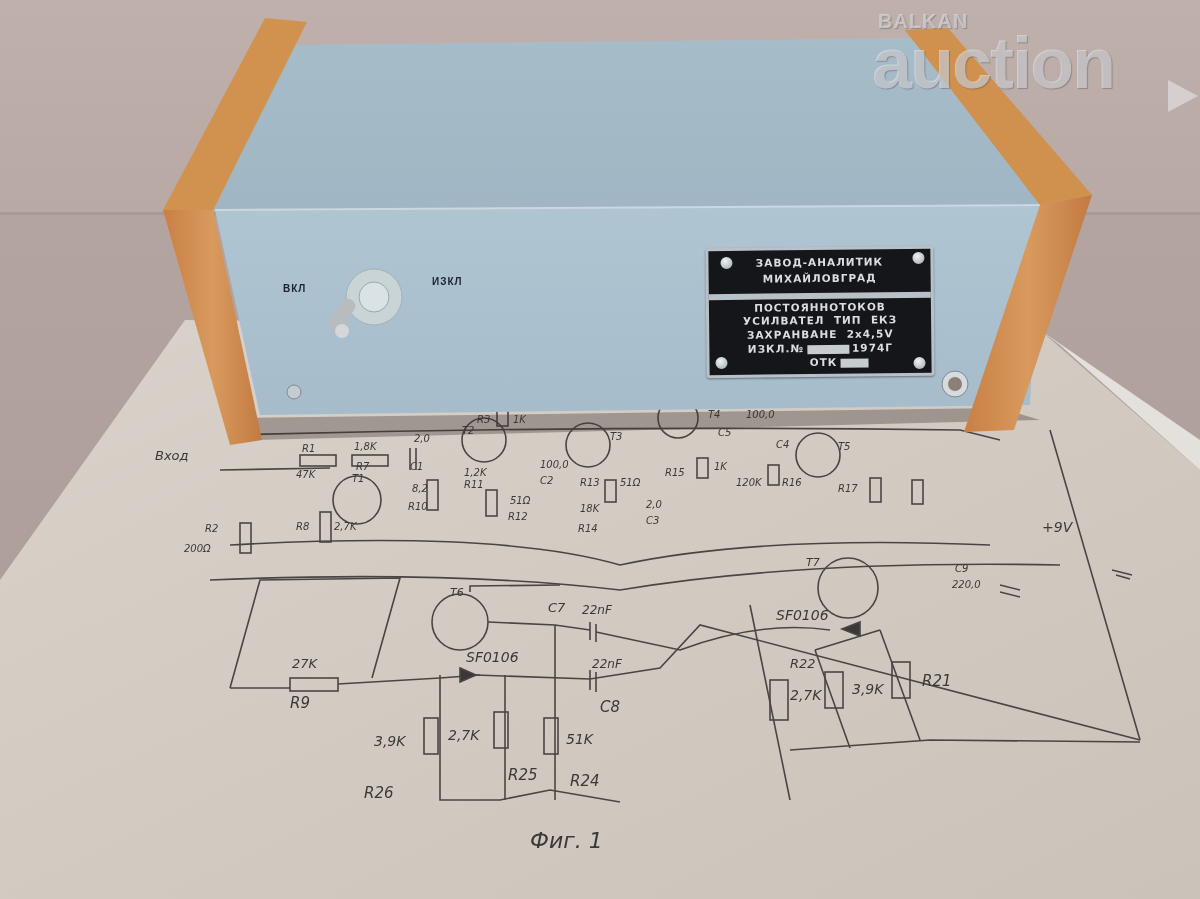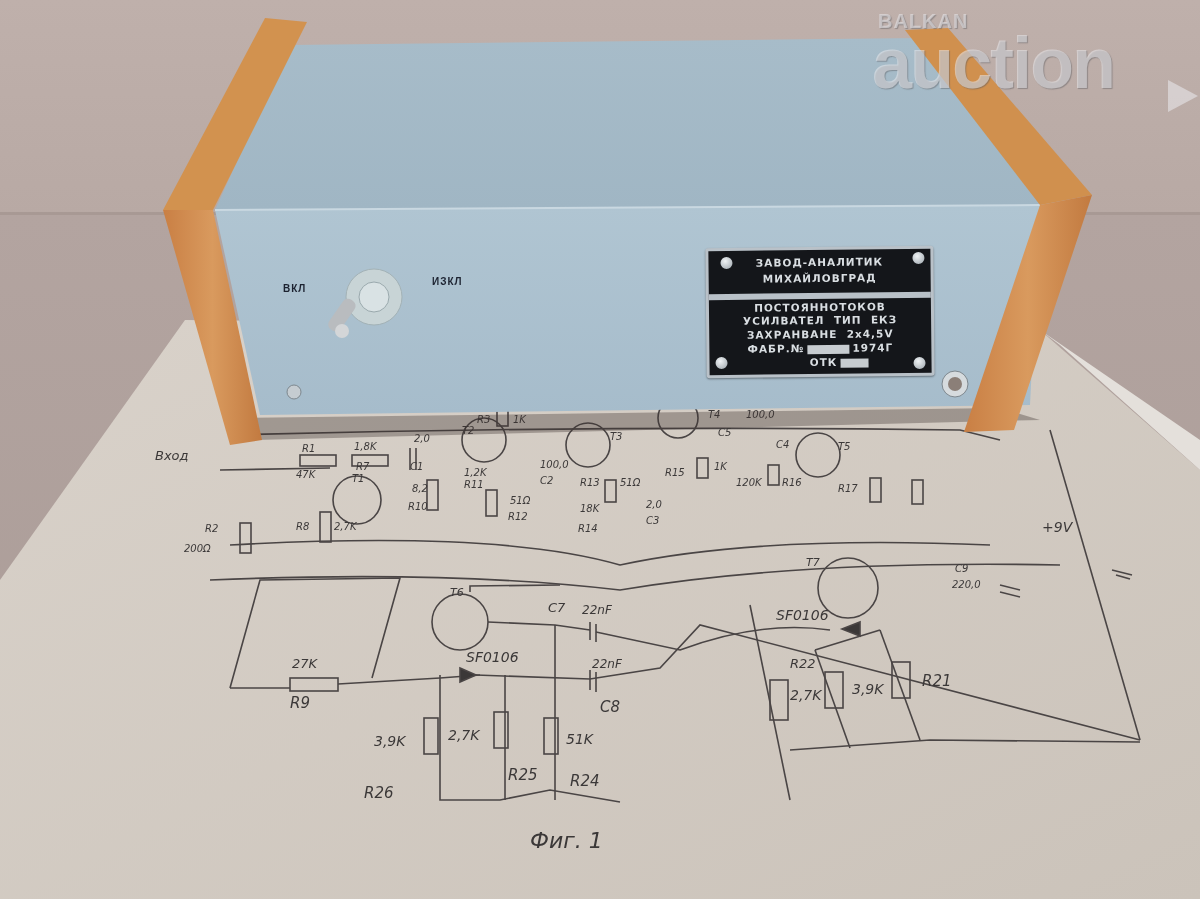--- a/index.html
+++ b/index.html
@@ -266,21 +266,21 @@
     <div class="rivet" style="right:6px; top:3px;"></div>
     <div class="rivet" style="left:6px; bottom:6px;"></div>
     <div class="rivet" style="right:6px; bottom:4px;"></div>
     <div class="plate-line" style="top:6px;">ЗАВОД-АНАЛИТИК</div>
     <div class="plate-line" style="top:22px;">МИХАЙЛОВГРАД</div>
     <div class="plate-divider"></div>
     <div class="plate-line" style="top:51px;">ПОСТОЯННОТОКОВ</div>
     <div class="plate-line" style="top:64px; white-space:pre;">УСИЛВАТЕЛ  ТИП  ЕКЗ</div>
     <div class="plate-line" style="top:78px; white-space:pre;">ЗАХРАНВАНЕ  2x4,5V</div>
     <div class="plate-line" style="top:92px;">
-      <span>ФАБР.№</span><span class="blank"></span><span>1974Г</span>
+      <span>ИЗКЛ.№</span><span class="blank"></span><span>1974Г</span>
     </div>
     <div class="plate-line" style="top:106px; padding-left:40px;">
       <span>ОТК</span><span class="blank small"></span>
     </div>
   </div>
 
   <div class="watermark">
     <div class="wm-small">BALKAN</div>
     <div class="wm-big">auction</div>
     <div class="wm-play"></div>

